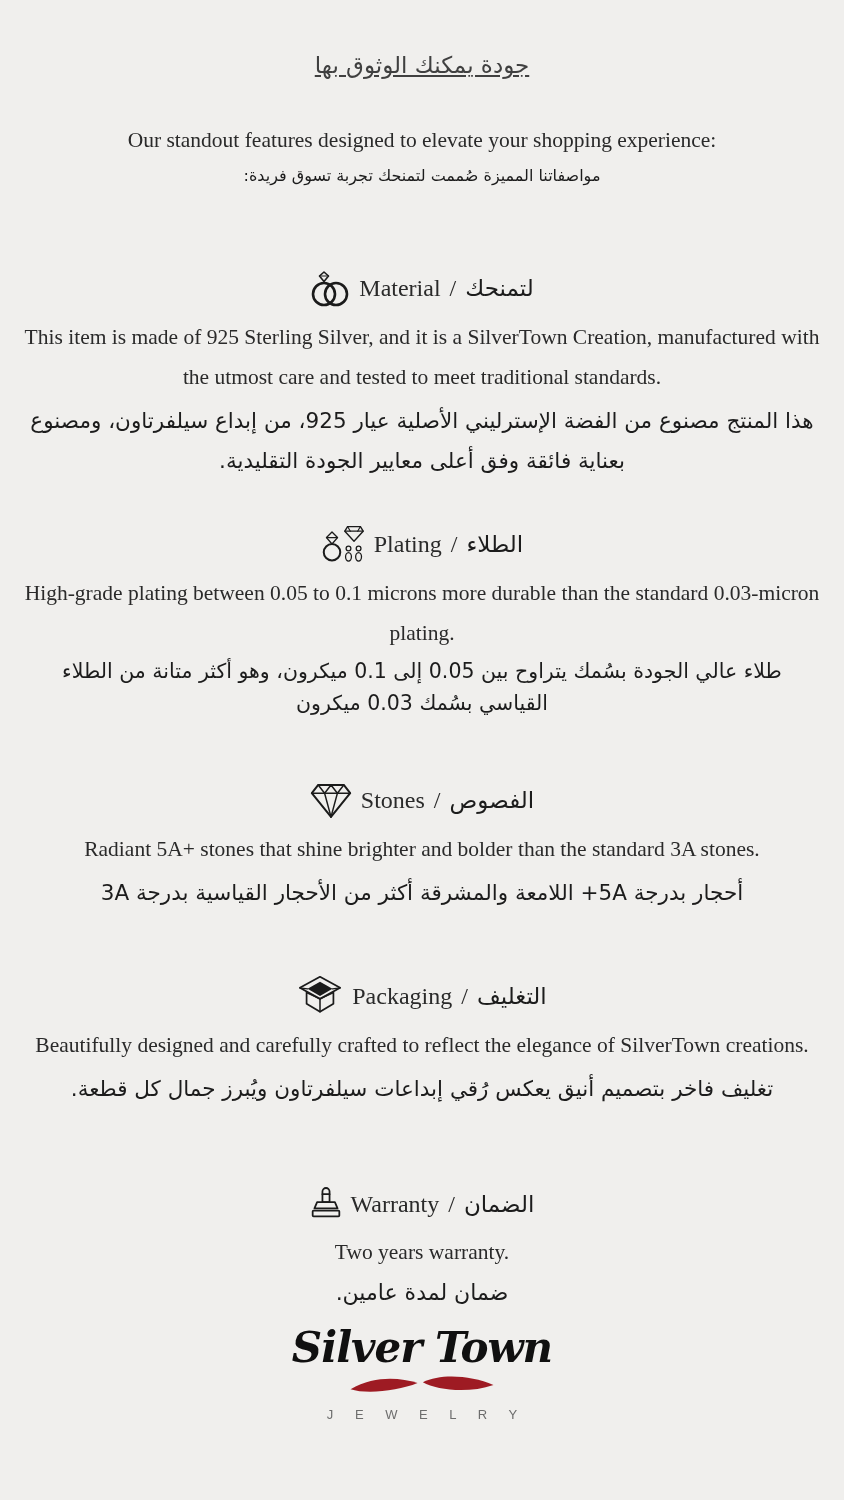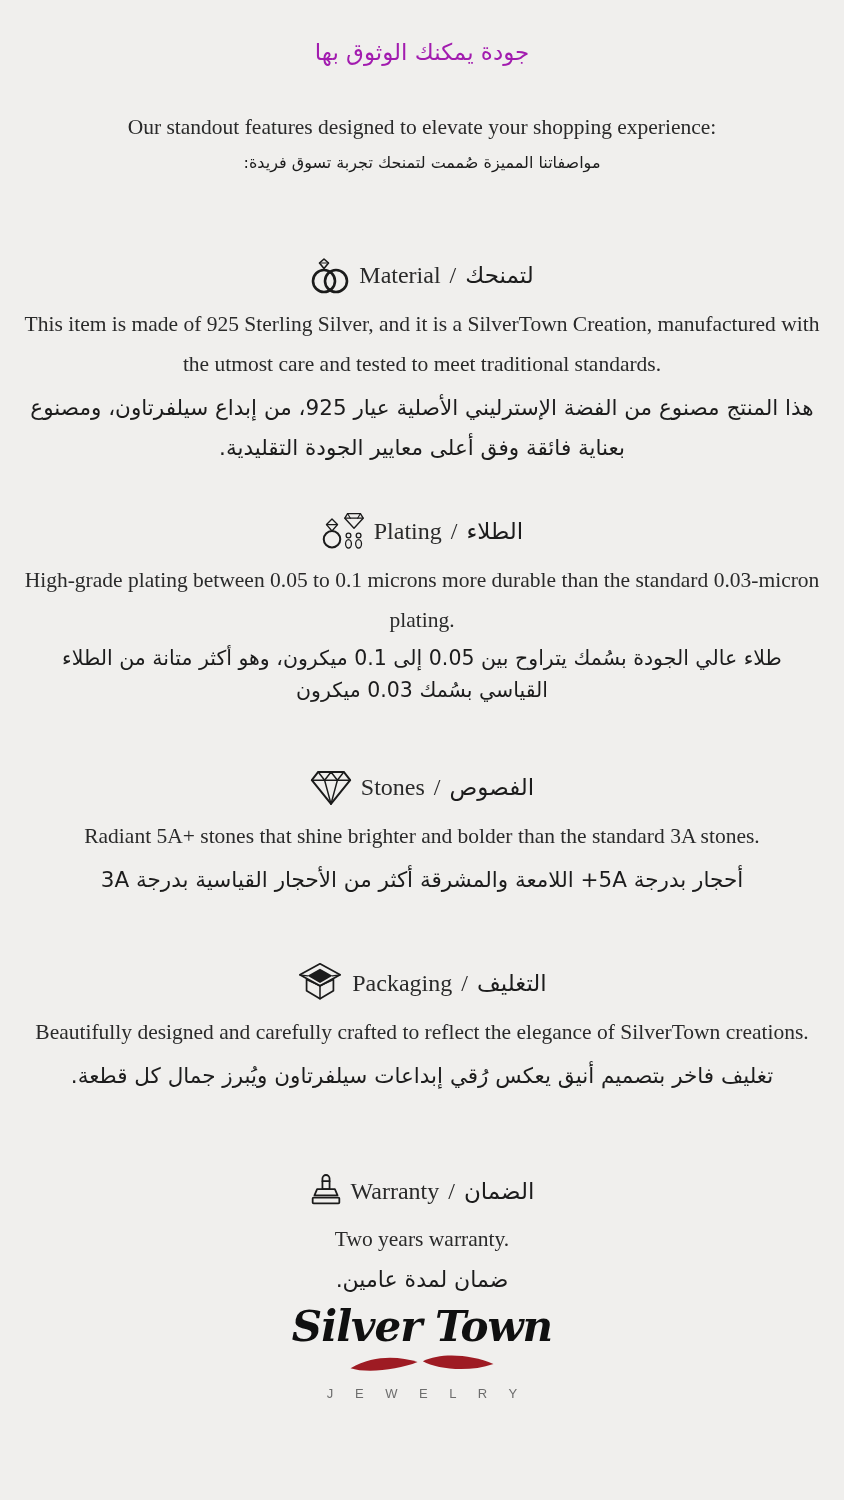--- a/index.html
+++ b/index.html
@@ -22,21 +22,21 @@
     display: inline-block;
     font-family: "Liberation Sans", sans-serif;
     font-weight: 700;
     font-size: 35px;
     letter-spacing: 0px;
     transform: scaleX(0.82);
     color: #141414;
     white-space: nowrap;
   }
   .ar { font-family: "DejaVu Sans", sans-serif; direction: rtl; unicode-bidi: plaintext; }
-  .subtitle-ar { margin-top: 39px; font-size: 23px; color: #a21caf; }
+  .subtitle-ar { margin-top: 52px; font-size: 23px; color: #404040; text-decoration: underline; }
   .intro-en { margin-top: 50px; font-size: 21.5px; color: #2a2a2a; }
   .intro-ar { margin-top: 13px; font-size: 16px; color: #1c1c1c; }
   
   .section { width: 100%; display: flex; flex-direction: column; align-items: center; }
   .sec-material  { margin-top: 80px; }
   .sec-plating   { margin-top: 40px; }
   .sec-stones    { margin-top: 58px; }
   .sec-packaging { margin-top: 60px; }
   .sec-warranty  { margin-top: 72px; }
   .sec-head {
@@ -59,21 +59,21 @@
     max-width: 804px;
     font-size: 21.5px;
     line-height: 40px;
     color: #1c1c1c;
   }
   .sec-plating .body-ar { font-size: 20.5px; line-height: 32px; max-width: 740px; margin-top: 2px; }
   .sec-warranty .body-en { line-height: 38px; }
   .sec-warranty .body-ar { font-size: 22px; line-height: 36px; }
   svg.glyph { stroke: #1b1b1b; fill: none; stroke-width: 2; stroke-linejoin: round; stroke-linecap: round; }
   
-  .logo { margin-top: 8px; display: flex; flex-direction: column; align-items: center; }
+  .logo { margin-top: 16px; display: flex; flex-direction: column; align-items: center; }
   .logo-script {
     font-family: "DejaVu Serif", serif;
     font-style: italic;
     font-weight: 600;
     font-size: 42px;
     color: #101010;
     letter-spacing: -1px;
     line-height: 1.0;
   }
   .logo-swoosh { margin-top: 2px; }

